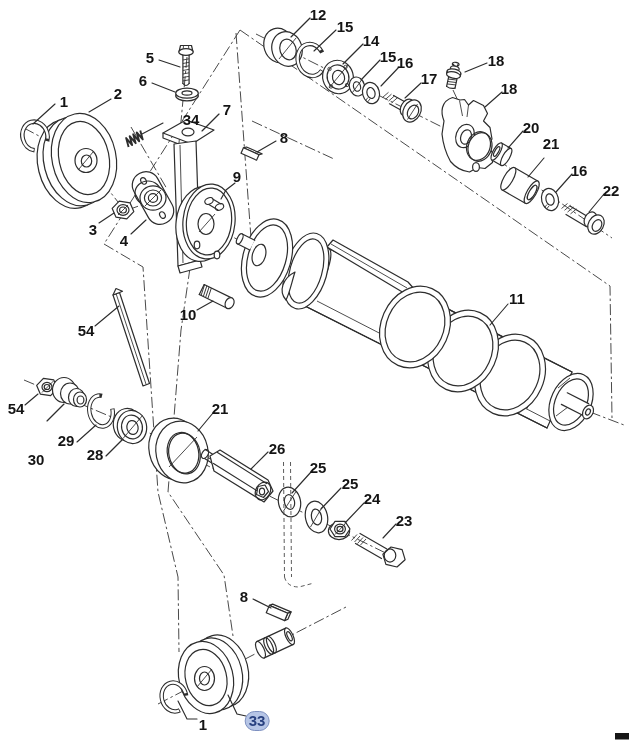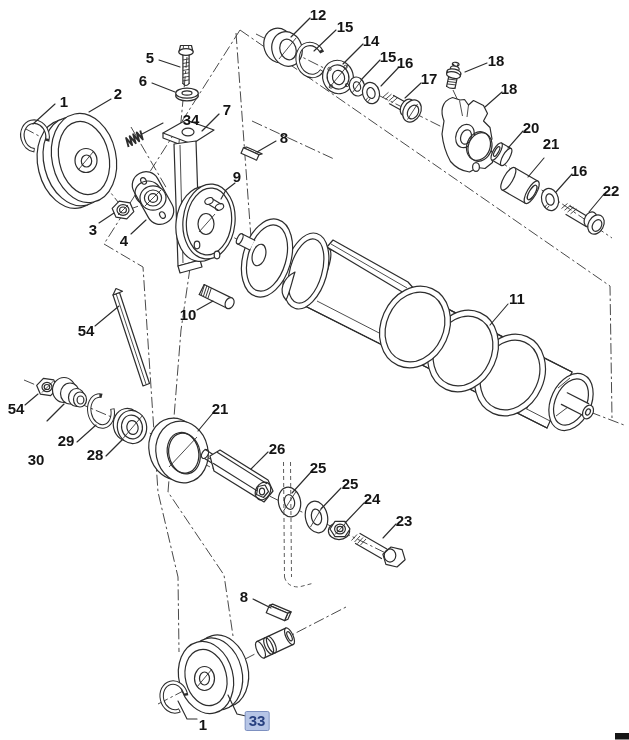--- a/index.html
+++ b/index.html
@@ -4,21 +4,21 @@
 <style>
   html,body{margin:0;padding:0;background:#fff;}
   #stage{position:relative;width:629px;height:740px;background:#fff;overflow:hidden;
          font-family:"Liberation Sans",sans-serif;}
   #artwork{position:absolute;left:0;top:0;}
   #callout-layer{position:absolute;left:0;top:0;width:100%;height:100%;}
   .callout{position:absolute;transform:translate(-50%,-50%);
            font:bold 15px "Liberation Sans",sans-serif;color:#141414;
            line-height:1;white-space:nowrap;user-select:none;cursor:pointer;}
   .callout.hl{background:var(--hl-bg,#b6c5e6);border:1px solid var(--hl-br,#7d90c0);
-              color:var(--hl-tx,#28407f);padding:1px 3px 2px 3px;border-radius:2px;}
+              color:var(--hl-tx,#28407f);padding:1px 3px 2px 3px;border-radius:10px;}
   svg .ln{stroke:#2d2d2d;stroke-width:1.2;fill:none;stroke-linecap:round;stroke-linejoin:round;}
   svg .fw{stroke:#2d2d2d;stroke-width:1.2;fill:#fff;stroke-linejoin:round;}
   svg .thin{stroke:#2d2d2d;stroke-width:.85;fill:none;}
   svg .cl{stroke:#4a4a4a;stroke-width:1;fill:none;stroke-dasharray:11 3 2.5 3;}
   svg .dsh{stroke:#4a4a4a;stroke-width:.9;fill:none;stroke-dasharray:4 3;}
   svg .ldr{stroke:#2d2d2d;stroke-width:1.15;fill:none;stroke-linecap:round;}
 </style>
 </head>
 <body>
 

